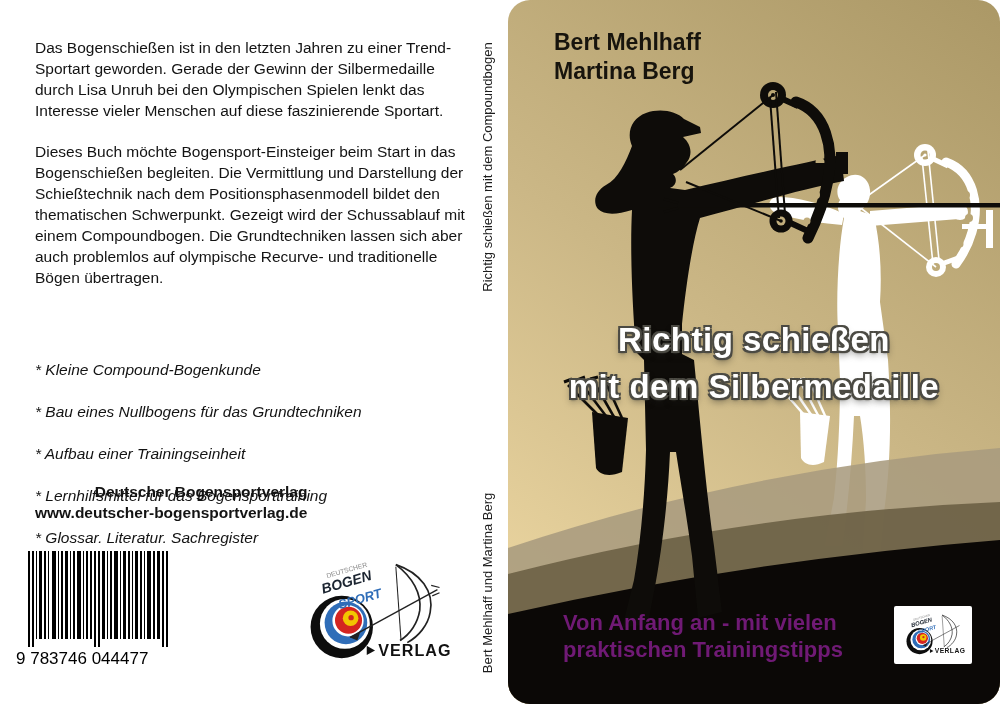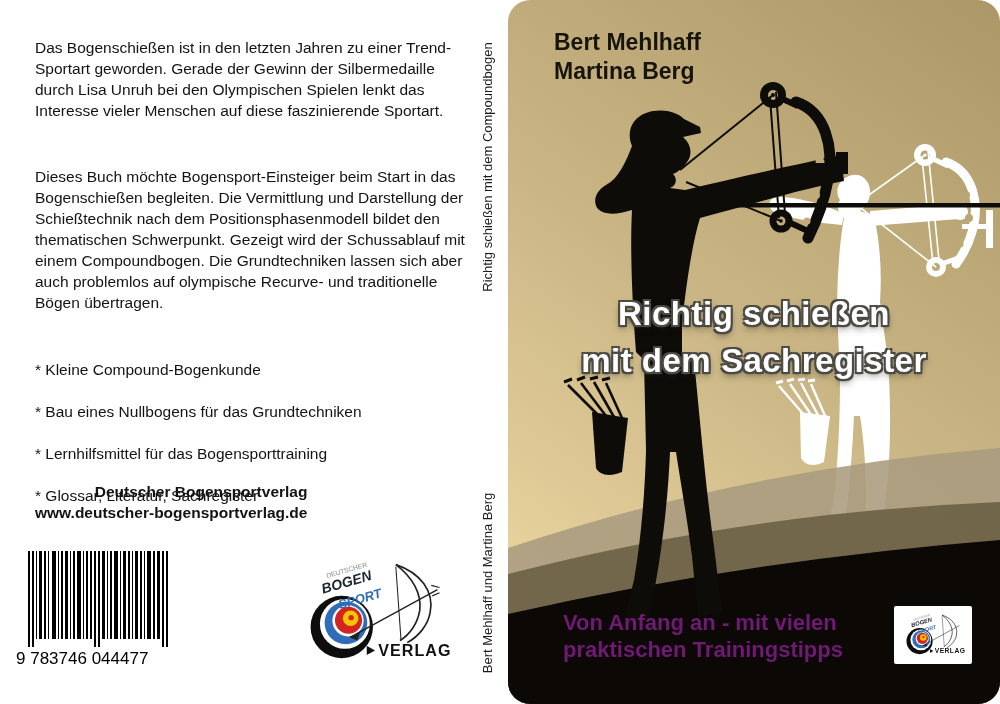--- a/index.html
+++ b/index.html
@@ -2,38 +2,38 @@
 <html><head>
 <meta charset="utf-8">
 <style>
   html,body{margin:0;padding:0;background:#fff;}
   .page{position:relative;width:1000px;height:704px;overflow:hidden;background:#ffffff;
         font-family:"Liberation Sans",sans-serif;color:#161616;}
   
   .back{position:absolute;left:0;top:0;width:508px;height:638px;background:#ffffff;}
   .back .blk{position:absolute;left:35px;white-space:pre-line;font-size:15.5px;line-height:21px;color:#131313;}
   .p1{top:37px;}
-  .p2{top:141px;margin-top:25px;}
+  .p2{top:141px;}
   .tips-h{top:303px;font-weight:bold;}
   .tips{top:338px;}
-  .tips div{font-size:15.5px;line-height:21px;}
+  .tips div{font-size:15.5px;line-height:21px;font-style:italic;}
   .pub{top:481px;font-weight:bold;font-size:14.5px;line-height:19px;text-align:right;}
   .barcode{position:absolute;left:14px;top:543px;}
   .logo-back{position:absolute;left:296px;top:550px;}
   
   .spine-txt{position:absolute;width:300px;height:18px;line-height:18px;text-align:center;
              font-size:13px;color:#1c1c1c;transform:rotate(-90deg);}
   .spine-title{left:338px;top:158px;}
   .spine-authors{left:338px;top:574px;}
   
   .front{position:absolute;left:508px;top:0;width:492px;height:704px;overflow:hidden;border-radius:22px;}
   .front svg.art{position:absolute;left:0;top:0;}
   .f-authors{position:absolute;left:46px;top:28px;font-size:23px;font-weight:bold;
              line-height:29px;color:#17140d;}
-  .f-title{position:absolute;left:0;width:492px;top:290px;text-align:center;font-weight:bold;
+  .f-title{position:absolute;left:0;width:492px;top:316px;text-align:center;font-weight:bold;
            font-size:33px;line-height:47px;color:#ffffff;letter-spacing:.5px;
            text-shadow:-2px -2px 0 #4b4a43,2px -2px 0 #4b4a43,-2px 2px 0 #4b4a43,2px 2px 0 #4b4a43,
                        0 2px 2px #4b4a43,0 4px 7px rgba(30,30,25,.55);}
   .f-tag{position:absolute;left:55px;width:360px;top:609px;text-align:left;font-weight:bold;
          font-size:22px;line-height:27px;color:#701a75;}
   .f-logo{position:absolute;left:386px;top:606px;width:78px;height:58px;background:#ffffff;
           border-radius:2px;display:flex;align-items:center;justify-content:center;}
 </style>
 </head>
 <body>
@@ -48,20 +48,21 @@
     <div class="blk p2">Dieses Buch möchte Bogensport-Einsteiger beim Start in das
 Bogenschießen begleiten. Die Vermittlung und Darstellung der
 Schießtechnik nach dem Positionsphasenmodell bildet den
 thematischen Schwerpunkt. Gezeigt wird der Schussablauf mit
 einem Compoundbogen. Die Grundtechniken lassen sich aber
 auch problemlos auf olympische Recurve- und traditionelle
 Bögen übertragen.</div>
     <div class="blk tips">
       <div>* Kleine Compound-Bogenkunde</div>
       <div>* Bau eines Nullbogens für das Grundtechniken</div>
+      <div>* Aufbau einer Trainingseinheit</div>
       <div>* Lernhilfsmittel für das Bogensporttraining</div>
       <div>* Glossar, Literatur, Sachregister</div>
     </div>
     <div class="blk pub">Deutscher Bogensportverlag
 www.deutscher-bogensportverlag.de</div>
 
     <svg class="barcode" width="168" height="126" viewBox="0 0 168 126">
       <rect x="0" y="0" width="168" height="126" fill="#ffffff"></rect>
       <g fill="#000000">
         <rect x="14" y="8" width="2" height="96"></rect>
@@ -249,21 +250,21 @@
         <rect x="150" y="203" width="342" height="4.5"></rect>
         <path d="M 156,199 l 14,4 M 156,212 l 14,-4" stroke="#0e0c09" stroke-width="2.5" fill="none"></path>
       </g>
     </svg>
 
     <div class="f-authors" style="white-space:pre-line">Bert Mehlhaff
 Martina Berg</div>
 
     <div class="f-title">
       <div>Richtig schießen</div>
-      <div>mit dem Sachregister</div>
+      <div>mit dem Silbermedaille</div>
     </div>
 
     <div class="f-tag" style="white-space:pre-line">Von Anfang an - mit vielen
 praktischen Trainingstipps</div>
 
     <div class="f-logo">
       <svg width="70" height="53" viewBox="0 0 150 122">
         <circle cx="44" cy="74" r="30" fill="#0d0d0d"></circle>
         <circle cx="47" cy="71" r="24" fill="#ffffff"></circle>
         <circle cx="48" cy="70" r="20.5" fill="#2f6db8"></circle>

